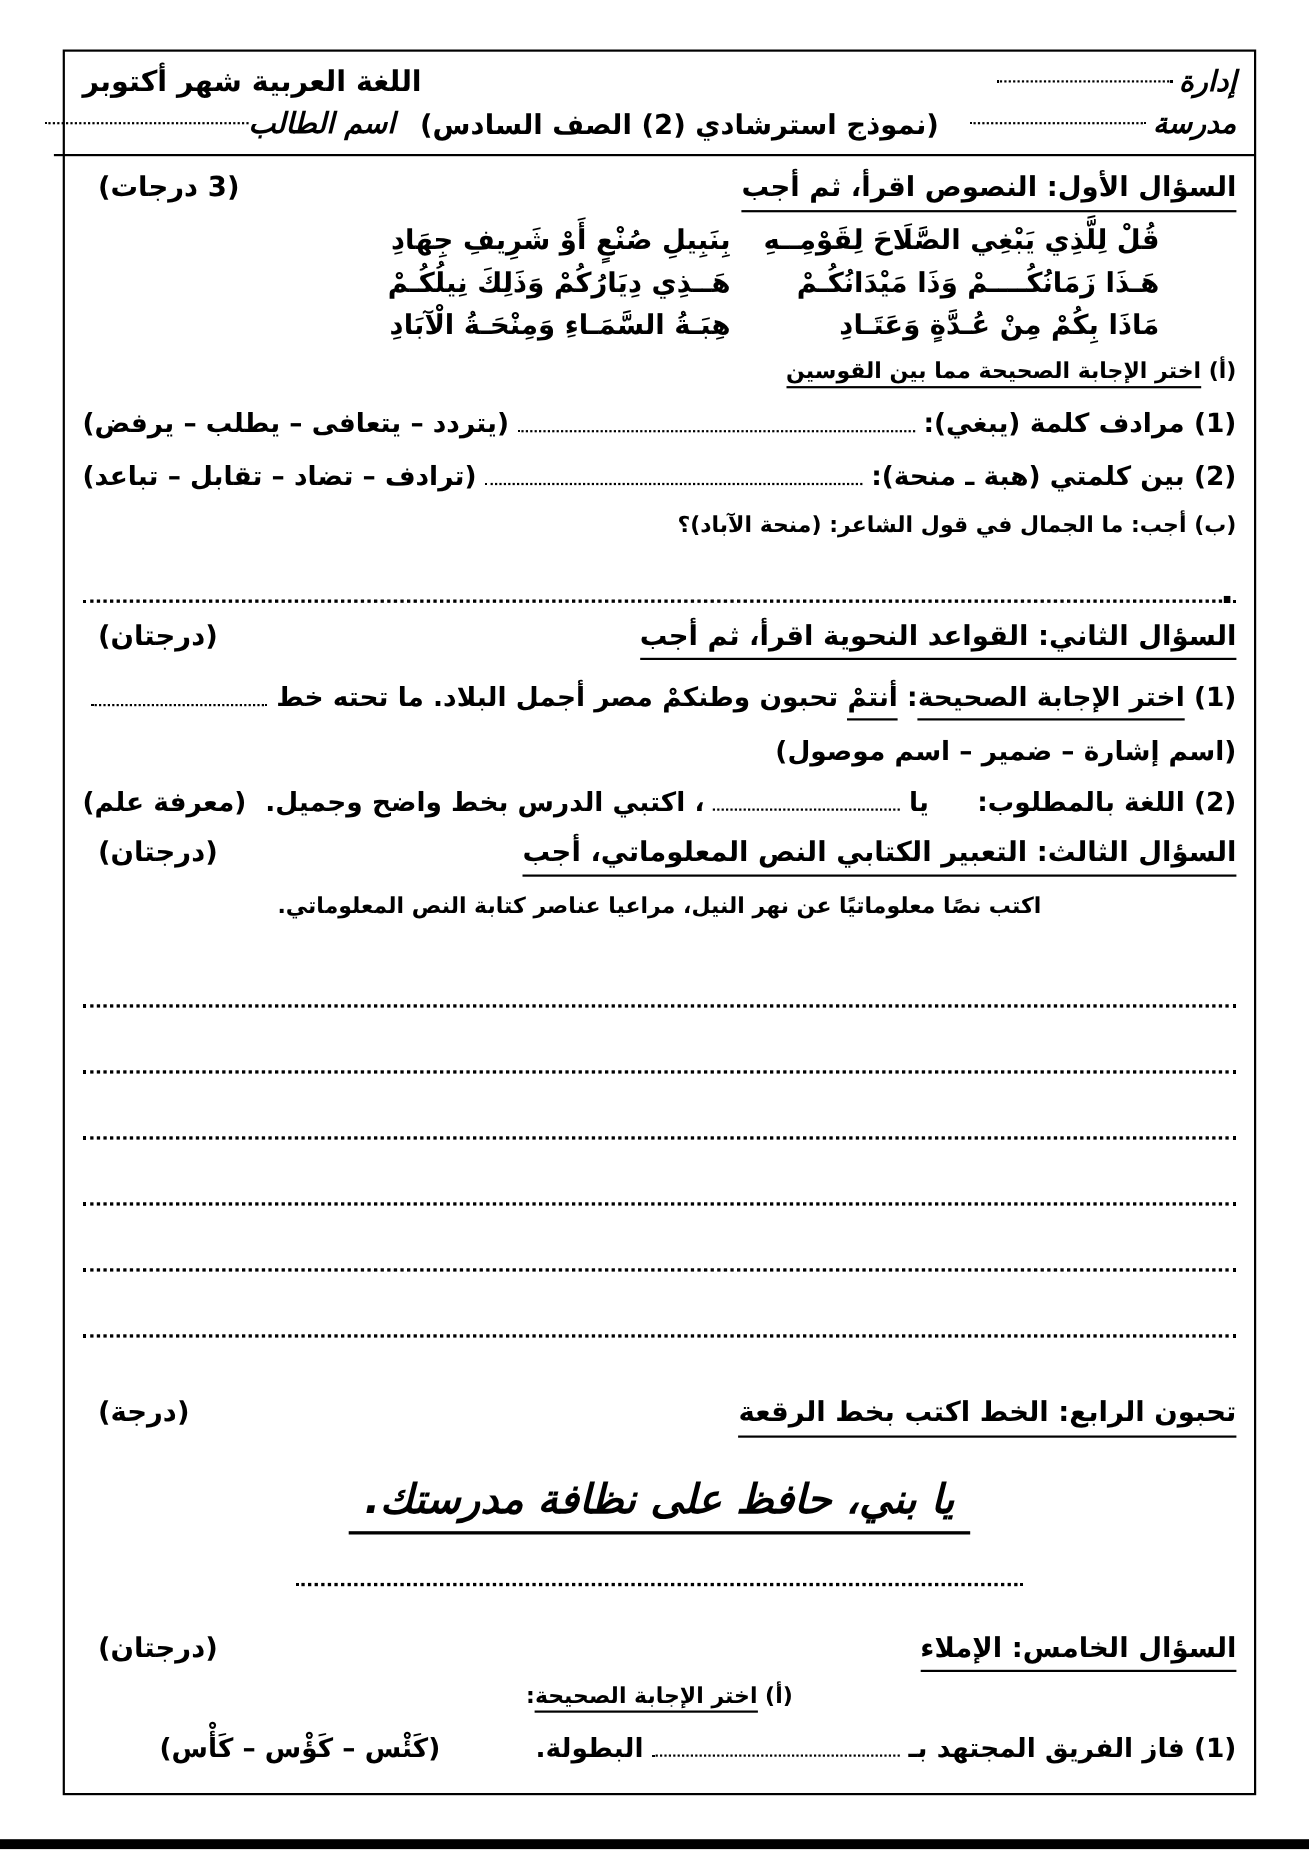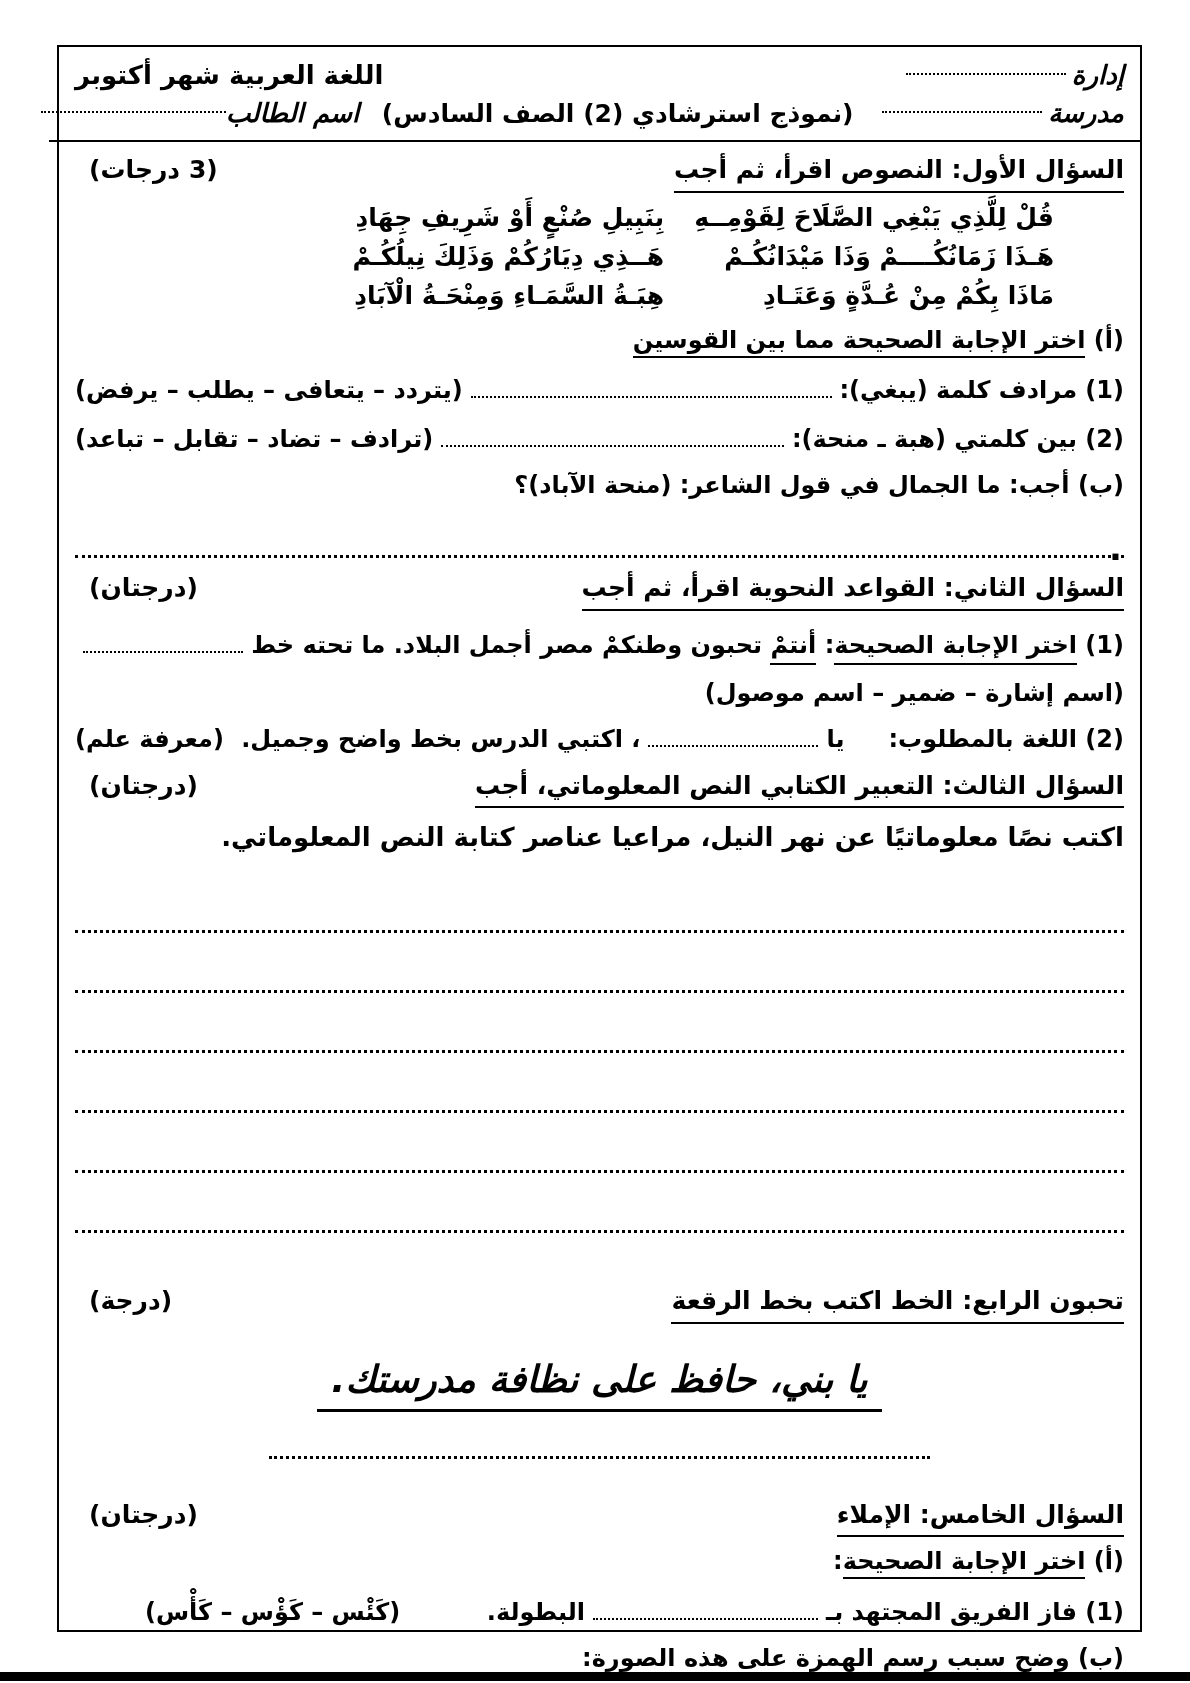--- a/index.html
+++ b/index.html
@@ -30,38 +30,38 @@
   .hdr-sep{border-top:2px solid #000;margin:8px -16px 0 -26px;height:0;}
 
   .qhead{display:flex;justify-content:space-between;align-items:flex-start;font-size:25px;line-height:1.3;}
   .qtitle{border-bottom:2.5px solid #000;padding-bottom:4px;white-space:nowrap;}
   .marks{white-space:nowrap;padding-left:14px;}
   .u{border-bottom:2.5px solid #000;padding-bottom:2px;}
 
   .poem{display:grid;grid-template-columns:auto auto;column-gap:30px;row-gap:10px;
         width:fit-content;margin:10px 70px 0 auto;font-size:25px;white-space:nowrap;}
   .line{font-size:24px;line-height:1.35;display:flex;align-items:baseline;}
-  .blockline{font-size:24px;line-height:1.35;}
+  .blockline{font-size:20px;line-height:1.35;}
   .grow{flex:1;margin:0 8px;}
   .spacer{flex:1;}
   .opts{white-space:nowrap;}
 
   .dot-over-line{position:relative;border-bottom:3px dotted #000;height:30px;margin-top:24px;}
   .dot-over-line .enddot{position:absolute;right:2px;bottom:0;font-size:34px;line-height:0.4;}
 
   .ansline{border-bottom:3px dotted #000;}
   .ansline.first{height:78px;}
   .ansline.rest{height:57px;}
 
-  .center-prompt{text-align:right;font-size:26px;margin-top:14px;}
+  .center-prompt{text-align:center;font-size:20px;margin-top:14px;}
   .callig{width:fit-content;margin:34px auto 0 auto;font-size:37px;font-style:italic;
           border-bottom:3px solid #000;padding:0 14px 8px 14px;letter-spacing:1px;}
   .center-dots{border-bottom:3px dotted #000;width:63%;margin:44px auto 0 auto;height:0;}
 
-  .mt8{margin-top:8px;}.mt12{margin-top:12px;}.mt14{margin-top:14px;}
+  .mt8{margin-top:8px;text-align:center;}.mt12{margin-top:12px;}.mt14{margin-top:14px;}
   .mt16{margin-top:16px;}.mt18{margin-top:18px;}
   .q2-opts{font-size:24px;margin-top:14px;text-align:center;padding-left:700px;white-space:nowrap;}
   .q5-opts-pad{margin-left:70px;}
   .vocative{margin-right:44px;text-align:right;}
   .bottom-bar{position:absolute;left:0;top:1672px;width:1190px;height:9px;background:#000;}
 </style>
 </head>
 <body>
 
 <div class="frame">
@@ -187,17 +187,16 @@
 
   <div class="line mt18">
     <span>(1)</span>&nbsp;
     <span>فاز الفريق المجتهد بـ</span>
     <span class="dotfill" style="width:225px;margin:0 8px;"></span>
     <span>البطولة.</span>
     <span class="spacer"></span>
     <span class="opts q5-opts-pad">(كَئْس – كَؤْس – كَأْس)</span>
   </div>
 
-  <div class="blockline mt14">(ب) وضح سبب رسم الهمزة على هذه الصورة:</div>
 
 </div>
 
 <div class="bottom-bar"></div>
 
 </body></html>

